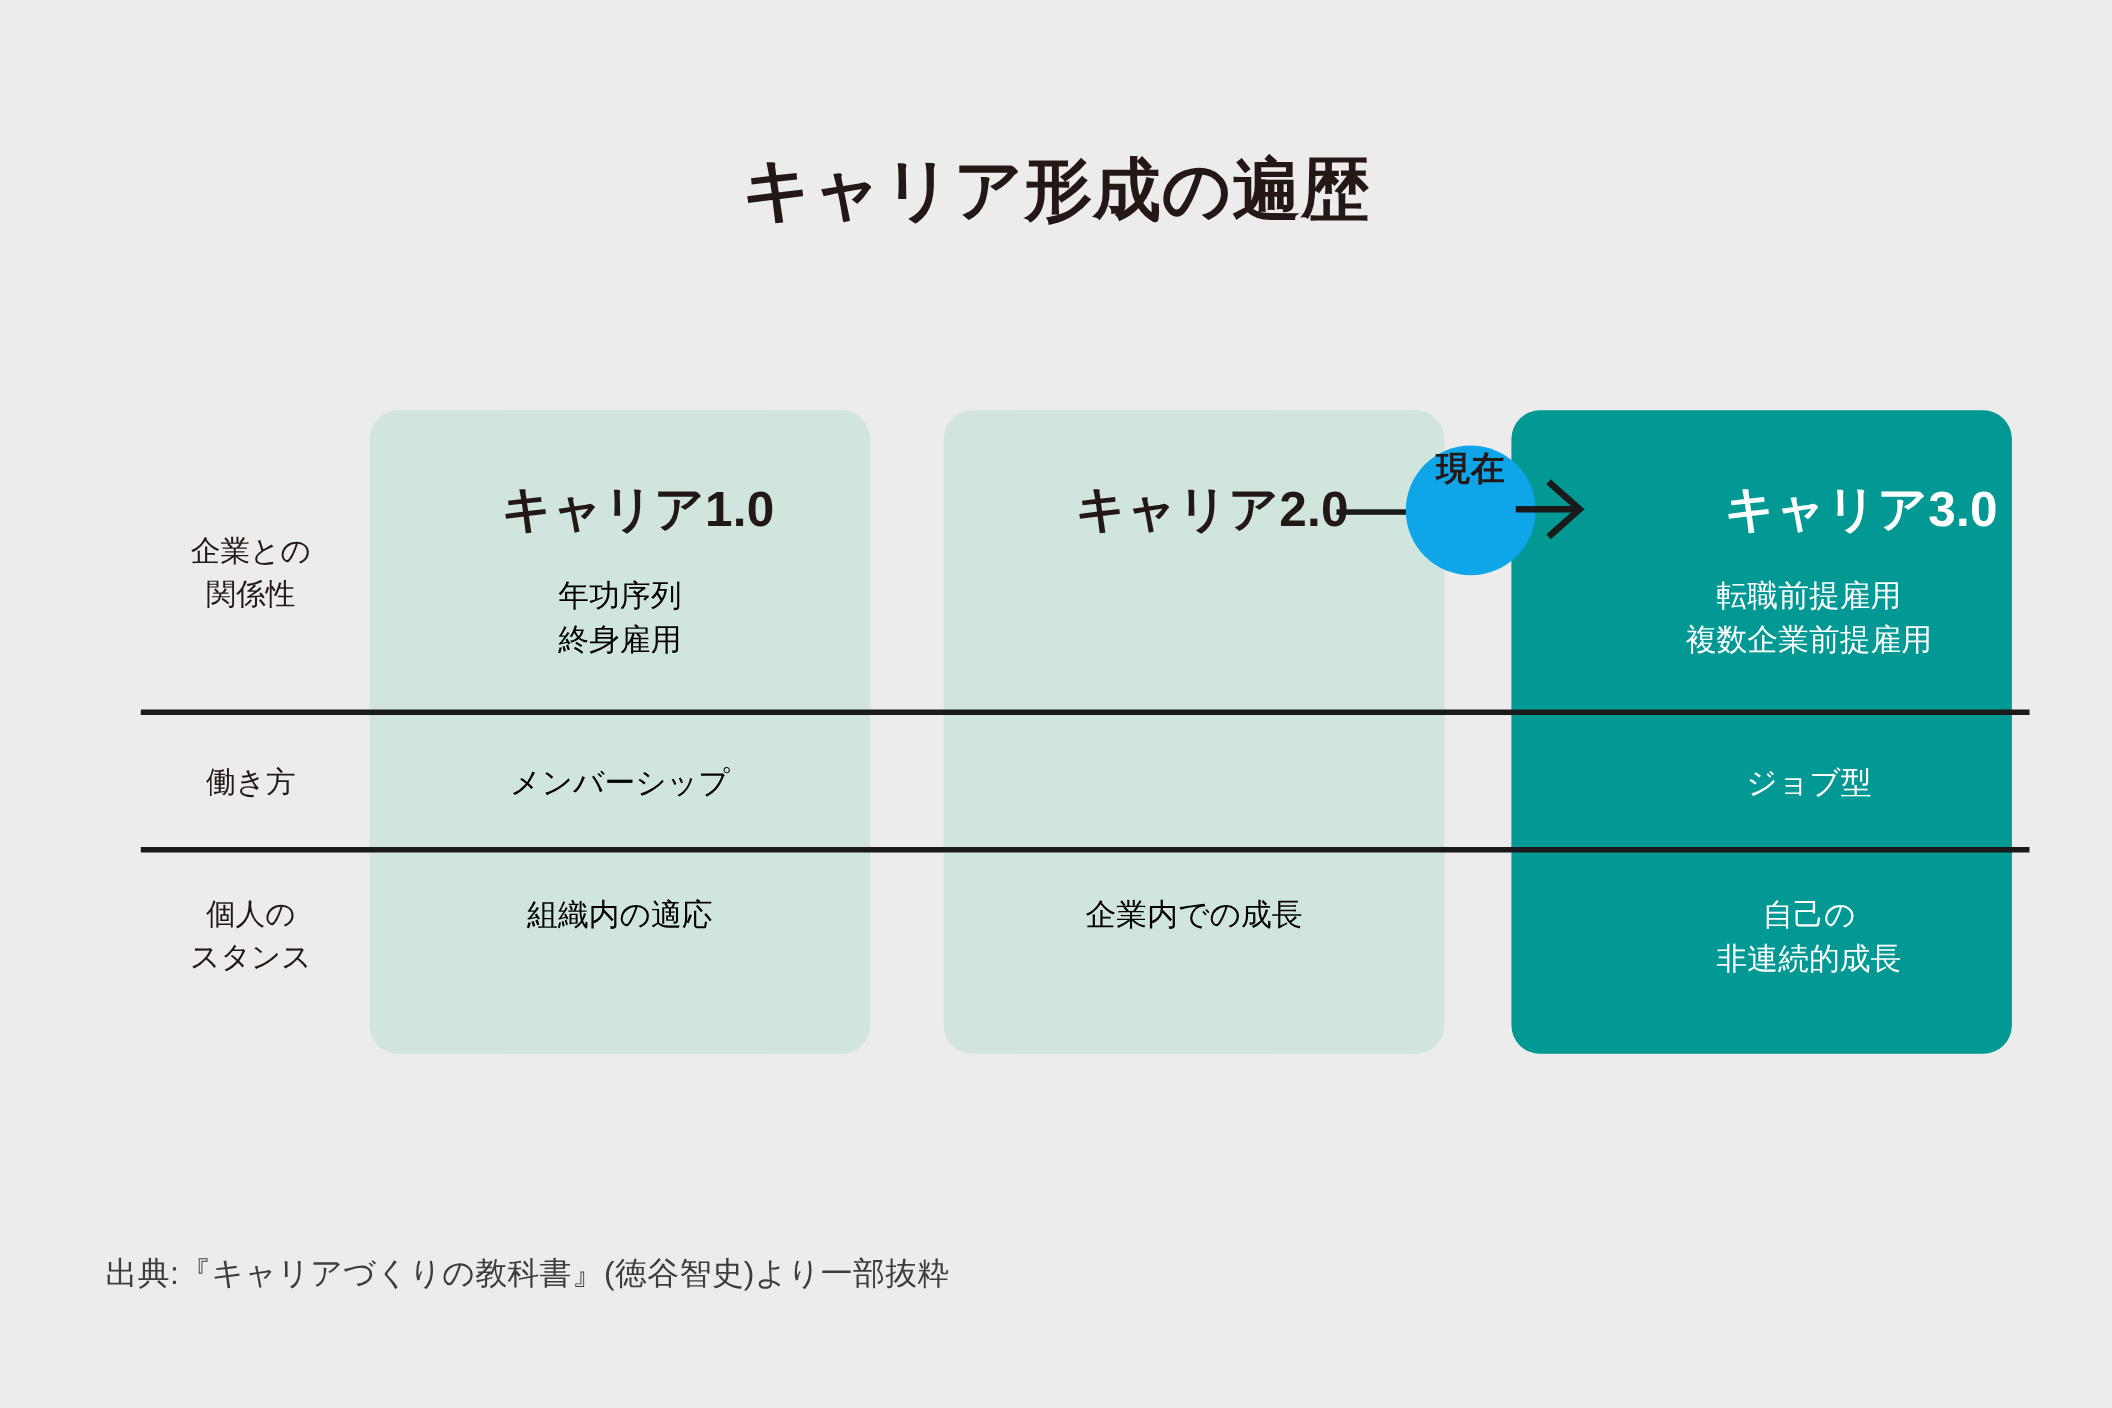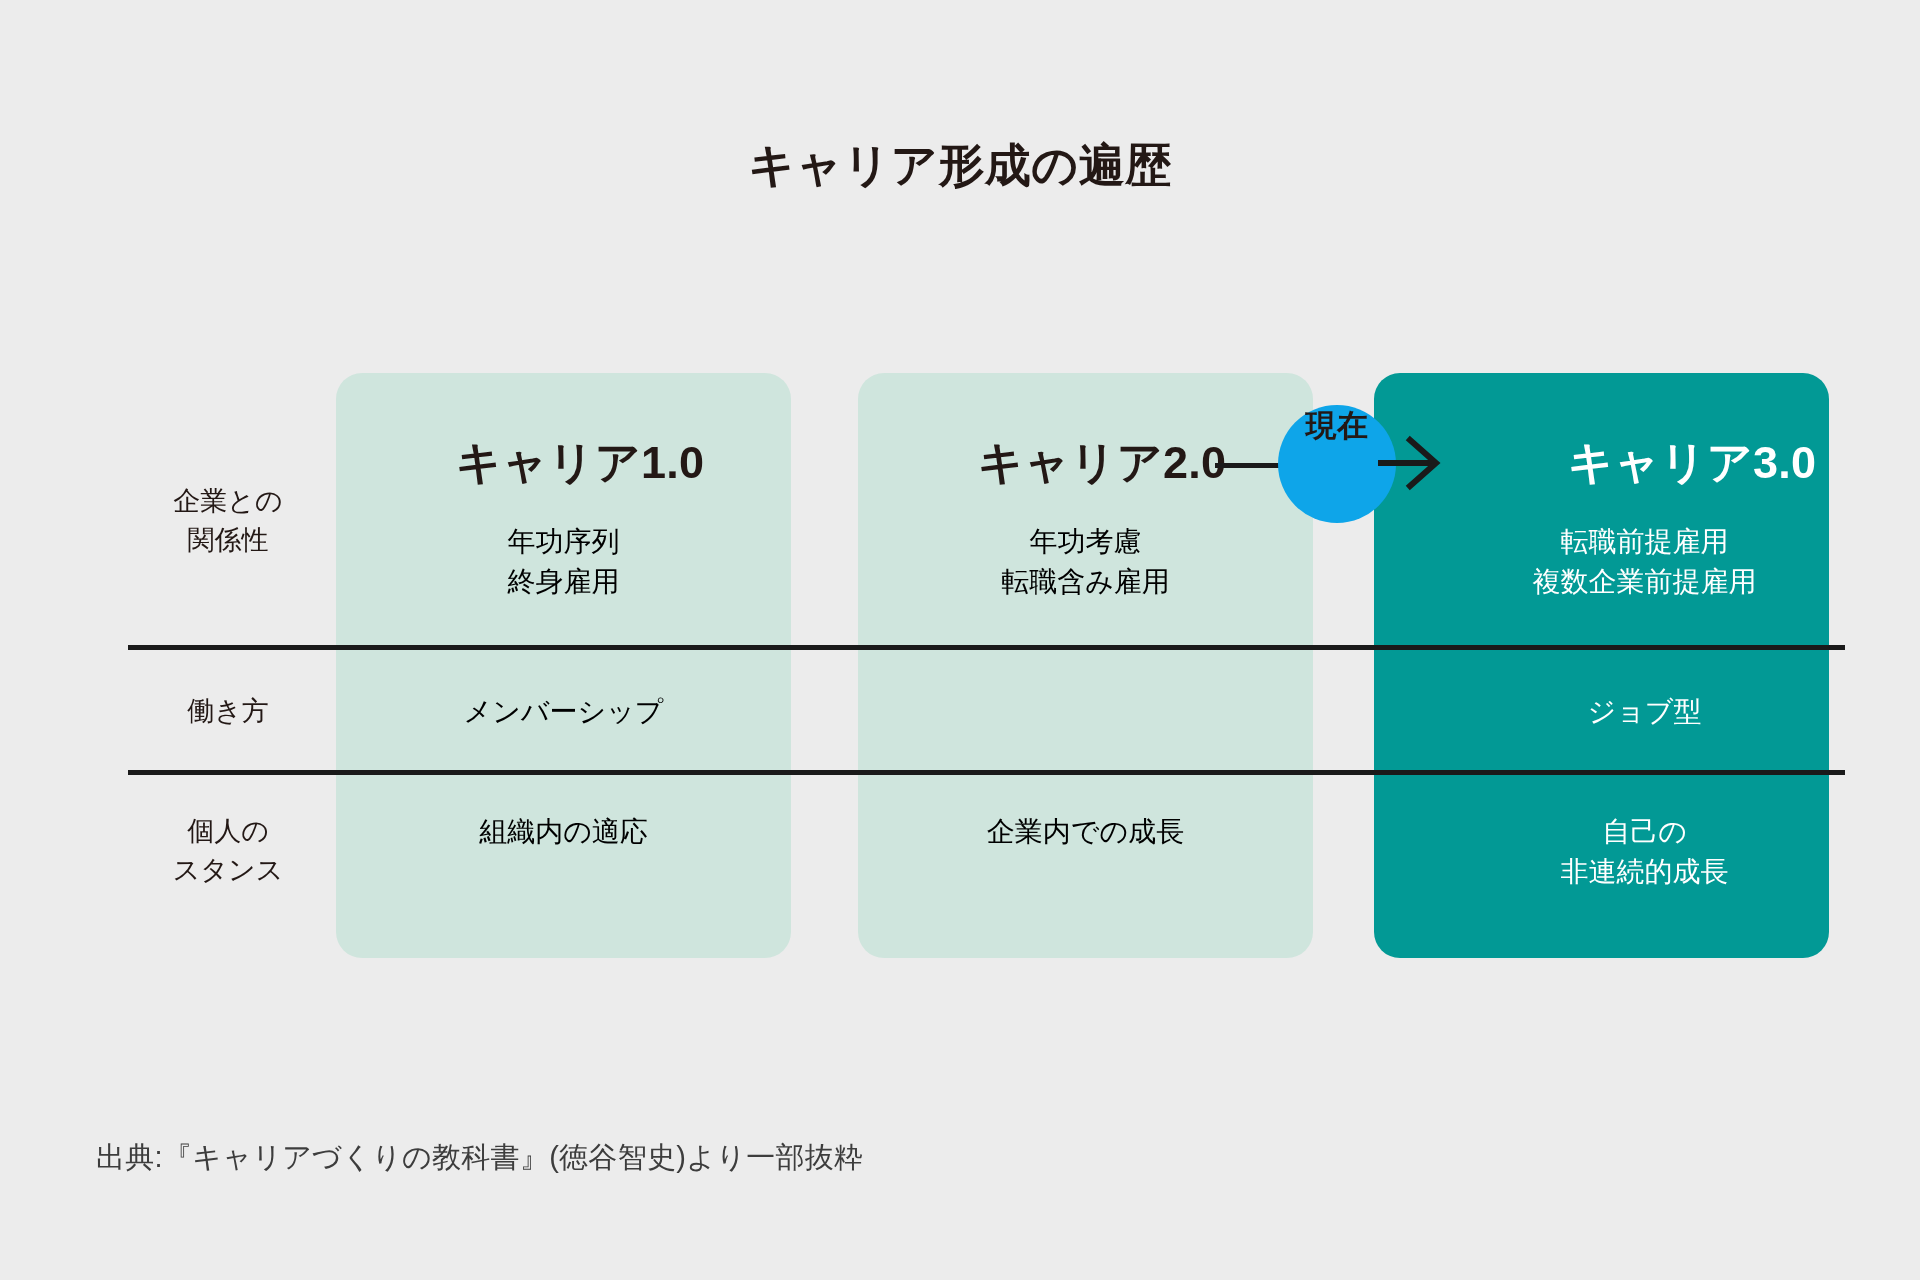--- a/index.html
+++ b/index.html
@@ -22,21 +22,21 @@
     box-sizing: border-box;
   }
 
   
   #page-title {
     position: absolute;
     top: 140px;
     left: 0;
     width: 1920px;
     text-align: center;
-    font-size: 46px;
+    font-size: 62px;
     font-weight: 800;
     letter-spacing: 0.01em;
     color: #231815;
     line-height: 1.1;
     white-space: nowrap;
   }
 
   
   .card {
     position: absolute;
@@ -191,24 +191,20 @@
     <div>年功序列</div>
     <div>終身雇用</div>
   </div>
   <div class="cell col-1 r2">
     <div>メンバーシップ</div>
   </div>
   <div class="cell col-1 r3">
     <div>組織内の適応</div>
   </div>
 
-  <div class="cell col-2 r1">
-    <div>年功考慮</div>
-    <div>転職含み雇用</div>
-  </div>
   <div class="cell col-2 r3">
     <div>企業内での成長</div>
   </div>
 
   <div class="cell col-3 r1 on-dark">
     <div>転職前提雇用</div>
     <div>複数企業前提雇用</div>
   </div>
   <div class="cell col-3 r2 on-dark">
     <div>ジョブ型</div>

